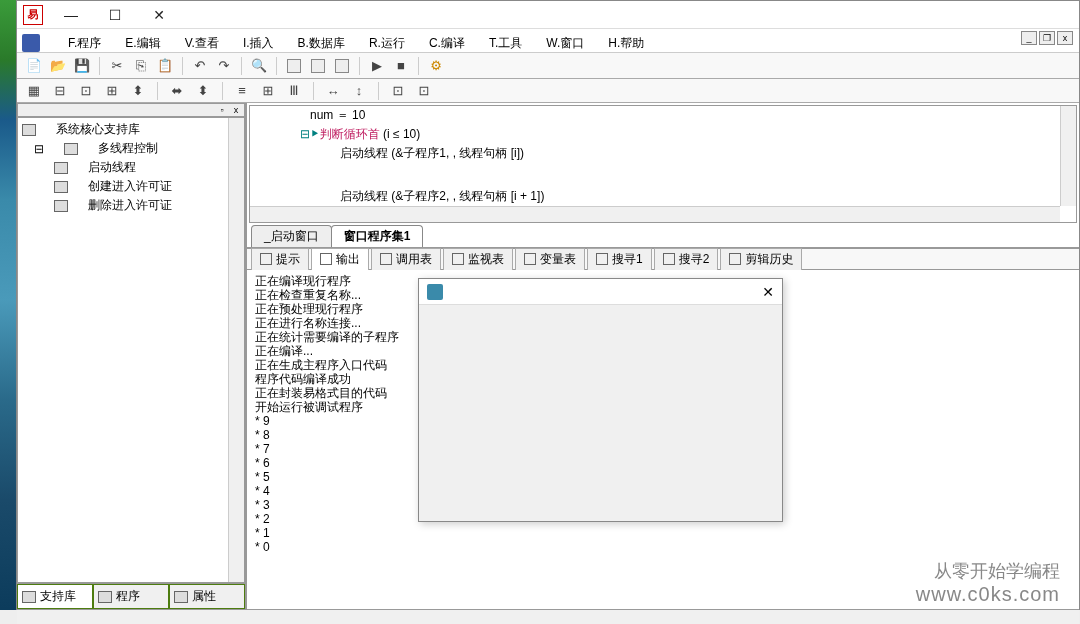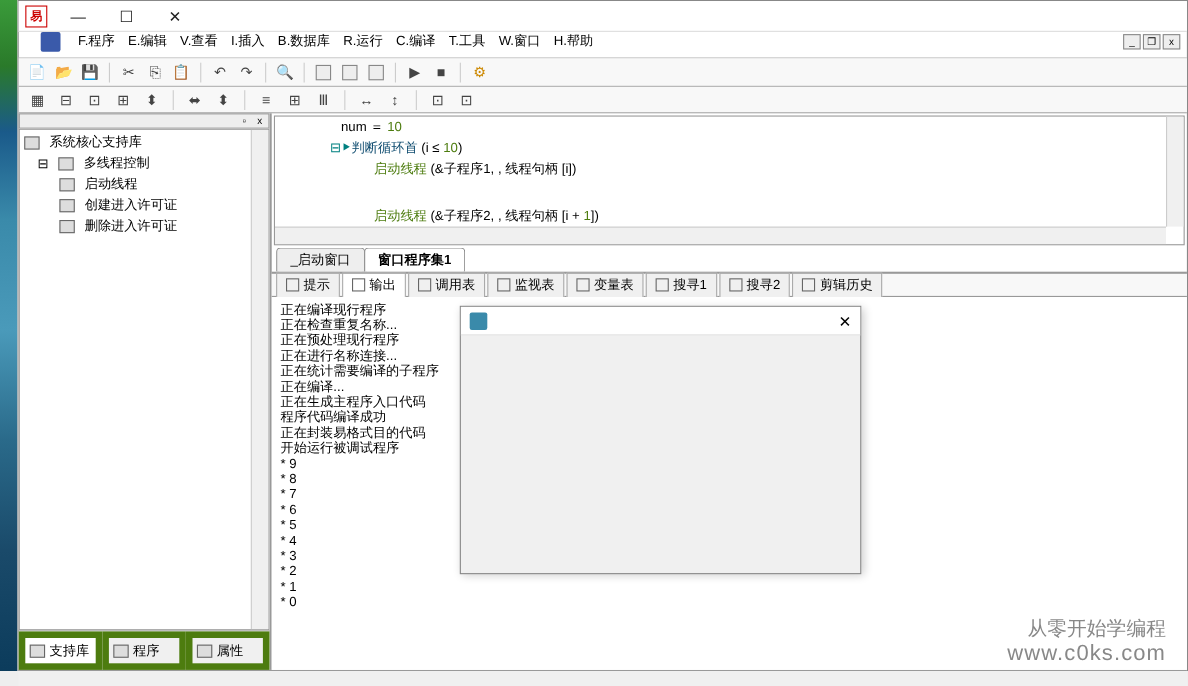--- a/index.html
+++ b/index.html
@@ -4,43 +4,43 @@
 <style>
 * { box-sizing: border-box; margin: 0; padding: 0; font-family: "Microsoft YaHei", SimSun, sans-serif; }
 body { background: #fff; font-size: 12px; overflow: hidden; width: 1080px; height: 624px; position: relative; }
 .desktop-edge { position: absolute; left: 0; top: 0; width: 16px; height: 624px; background: linear-gradient(to bottom,#3a9b3a 0,#2a7a2a 60px,#1a5a8a 120px,#3a8aaa 200px,#4a9aba 300px,#2a6a8a 400px,#1a4a6a 500px,#0a3a5a 624px); z-index:0; }
 .window { position: absolute; left: 16px; top: 0; width: 1064px; height: 610px; background: #fff; border: 1px solid #888; z-index: 1; }
 .titlebar { height: 28px; background: #fff; display: flex; align-items: center; border-bottom: 1px solid #ddd; }
 .app-icon { width: 20px; height: 20px; margin: 0 6px; background: #fff; border: 1px solid #c00; color: #c00; font-size: 11px; font-weight: bold; display: flex; align-items: center; justify-content: center; }
 .title-text { flex: 1; font-size: 12px; color: #222; }
 .win-btns { display: flex; }
 .win-btn { width: 44px; height: 28px; display:flex; align-items:center; justify-content:center; font-size: 14px; color:#222; }
-.menubar { height: 24px; display: flex; align-items: flex-start; padding: 0 20px; gap: 12px; border-bottom: 1px solid #ccc; position: relative; }
+.menubar { height: 24px; display: flex; align-items: flex-end; padding: 0 5px; gap: 24px; border-bottom: 1px solid #ccc; position: relative; }
 .menu-icon { width:18px; height:18px; background:#3a5aaa; border-radius:2px; margin-right:4px; }
 .menu-item { font-size: 12px; color: #000; }
 .mdi-btns { position:absolute; right:6px; top:2px; display:flex; gap:2px; }
 .mdi-btn { width:16px; height:14px; border:1px solid #888; font-size:9px; display:flex; align-items:center; justify-content:center; background:#eee; }
 .toolbar { height: 26px; border-bottom: 1px solid #aaa; display: flex; align-items: center; padding: 0 6px; gap: 2px; background: #f8f8f8; }
 .toolbar2 { height: 24px; border-bottom: 1px solid #aaa; display: flex; align-items: center; padding: 0 6px; gap: 4px; background: #f8f8f8; color:#999; }
 .tb-btn { width: 22px; height: 20px; display:flex; align-items:center; justify-content:center; border:1px solid transparent; color:#444; font-size:13px; }
 .tb-btn.accent { color:#c80; }
 .tb-sep { width:1px; height:18px; background:#ccc; margin:0 4px; }
 .tb-icon { width:14px; height:14px; border:1px solid #888; background:#eee; }
 .main-area { display:flex; height: calc(100% - 28px - 24px - 26px - 24px); }
 .sidebar { width: 230px; border-right: 2px solid #999; display:flex; flex-direction:column; }
 .side-header { height:14px; background:#eee; border:1px solid #999; display:flex; justify-content:flex-end; gap:2px; padding:0 2px; }
 .side-hbtn { width:12px; height:12px; font-size:9px; display:flex; align-items:center; justify-content:center; }
 .tree { flex:1; overflow:auto; background:#fff; border:1px solid #999; font-size:12px; padding:2px; position:relative; }
-.tree-item { display:flex; align-items:center; gap:9px; padding:1px 2px; white-space:nowrap; }
+.tree-item { display:flex; align-items:center; gap:20px; padding:1px 2px; white-space:nowrap; }
 .tree-item.indent1 { padding-left: 14px; }
 .tree-item.indent2 { padding-left: 34px; }
 .tree-icn { width:14px; height:12px; border:1px solid #666; background:#ddd; font-size:8px; display:flex; align-items:center; justify-content:center; }
 .tree-scroll { position:absolute; right:0; top:0; width:16px; height:100%; background:#f0f0f0; border-left:1px solid #ccc; }
 .side-tabs { display:flex; border-top:1px solid #999; }
-.side-tab { flex:1; padding:3px 4px; border:6px solid #4d7c0f; background:#f0f0f0; font-size:12px; display:flex; align-items:center; gap:4px; }
+.side-tab { flex:1; padding:3px 4px; border:1px solid #4d7c0f; background:#f0f0f0; font-size:12px; display:flex; align-items:center; gap:4px; }
 .side-tab.active { background:#fff; }
 .content { flex:1; display:flex; flex-direction:column; }
 .code-area { flex:0 0 118px; background:#fff; border:1px solid #999; margin:2px; position:relative; overflow:hidden; font-family: SimSun, monospace; font-size:12px; }
 .code-line { padding:1px 0 1px 60px; white-space:pre; }
 .code-scroll-v { position:absolute; right:0; top:0; width:16px; height:calc(100% - 16px); background:#f0f0f0; border-left:1px solid #ccc; }
 .code-scroll-h { position:absolute; left:0; bottom:0; height:16px; width:calc(100% - 16px); background:#f0f0f0; border-top:1px solid #ccc; }
 .code-tabs { height:22px; display:flex; align-items:flex-end; padding-left:4px; }
 .code-tab { padding:2px 12px; border:1px solid #888; border-bottom:none; background:#eee; font-size:12px; border-radius:4px 4px 0 0; margin-right:-1px; }
 .code-tab.active { background:#fff; font-weight:bold; }
 .bottom-panel { flex:1; border-top:2px solid #999; display:flex; flex-direction:column; }
@@ -50,22 +50,22 @@
 .btab-icn { width:12px; height:12px; border:1px solid #666; }
 .output { flex:1; background:#fff; padding:4px 8px; font-size:12px; line-height:14px; overflow:hidden; }
 .statusbar { height:20px; border-top:1px solid #999; background:#f0f0f0; }
 .popup { position:absolute; left:418px; top:278px; width:365px; height:244px; background:#f0f0f0; border:1px solid #888; box-shadow:2px 2px 8px rgba(0,0,0,0.2); z-index:10; }
 .popup-title { height:26px; background:#fff; display:flex; align-items:center; justify-content:space-between; padding:0 8px; border-bottom:1px solid #ddd; }
 .popup-icon { width:16px; height:16px; background:#3a8aaa; border-radius:2px; }
 .popup-close { font-size:14px; }
 .watermark { position:absolute; right:20px; bottom:18px; text-align:right; color:#888; font-size:18px; z-index:5; }
 .watermark div:last-child { font-size:20px; letter-spacing:1px; }
 .bottom-strip { position:absolute; left:0; bottom:0; width:1080px; height:14px; background:#eee; display:flex; justify-content:center; gap:40px; color:#888; font-size:11px; padding-top:2px; z-index:0; }
-.kw-blue { color:#0c4a6e; }
-.kw-red { color:#4d7c0f; }
+.kw-blue { color:#be185d; }
+.kw-red { color:#000000; }
 .kw-teal { color:#008080; }
 .kw-black { color:#000; }
 .kw-navy { color:#a21caf; }
 </style>
 </head>
 <body>
 
 <div class="desktop-edge"></div>
 
 <div class="window">

